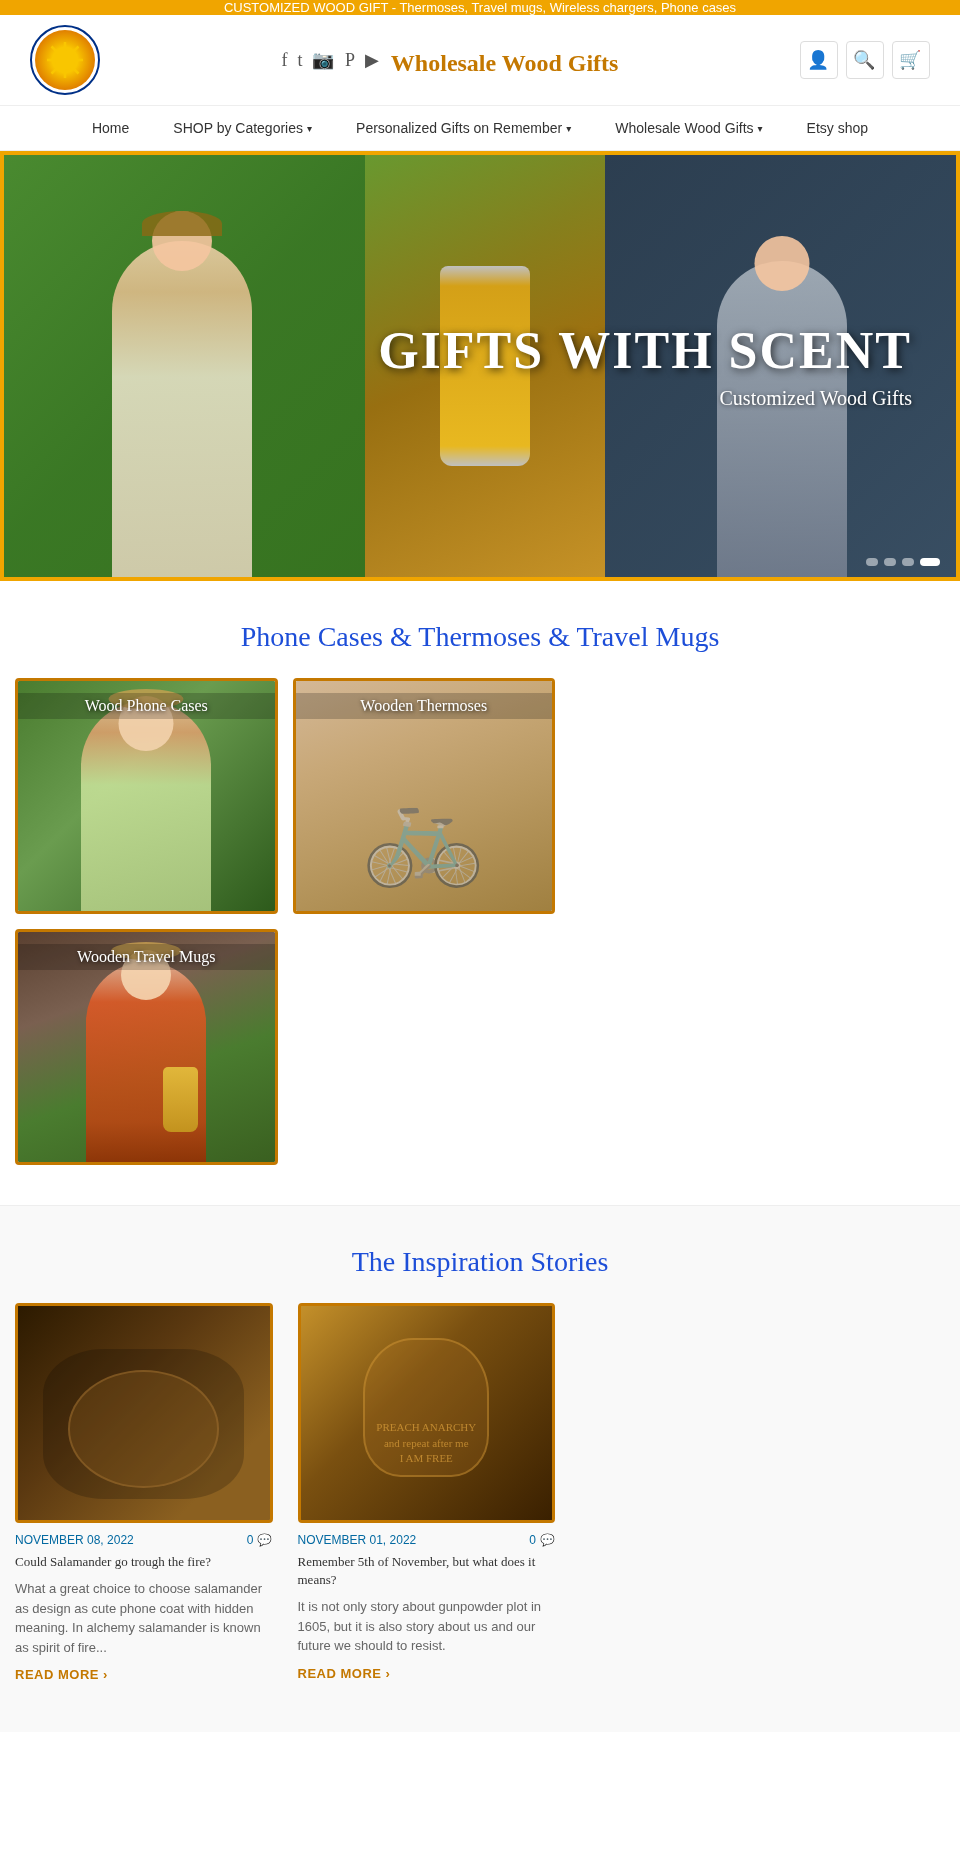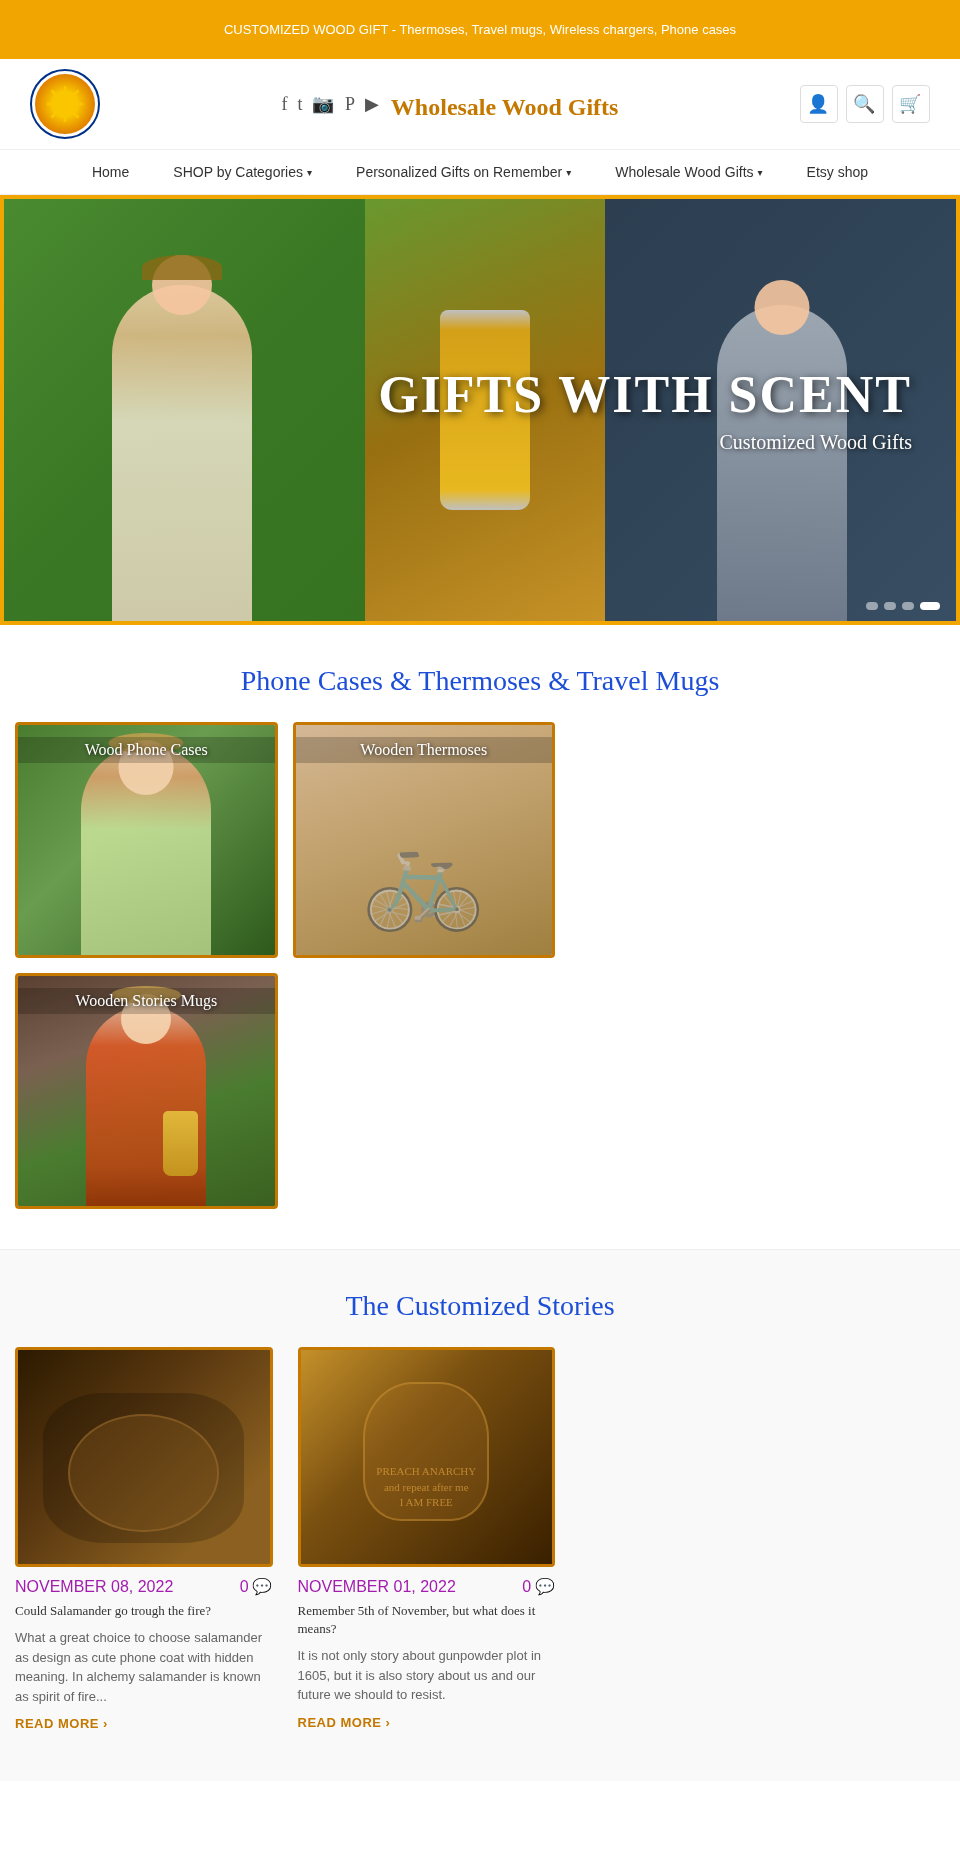--- a/index.html
+++ b/index.html
@@ -3,21 +3,21 @@
   <meta charset="utf-8">
   <style>
     * { margin: 0; padding: 0; box-sizing: border-box; }
     body { font-family: Georgia, 'Times New Roman', serif; background: #fff; color: #333; width: 960px; }
 
     
     .announcement-bar {
       background: #f0a500;
       color: #fff;
       text-align: center;
-      padding: 22px 0;
+      padding: 0 0;
       font-size: 13px;
       font-family: Arial, sans-serif;
     }
 
     
     .header {
       display: flex;
       align-items: center;
       justify-content: space-between;
       padding: 10px 30px;
@@ -283,22 +283,22 @@
       position: relative;
     }
     .blog-img-2 {
       background: linear-gradient(135deg, #c4902a 0%, #8b6020 30%, #5a3810 60%, #2c1a00 100%);
       position: relative;
     }
     .blog-meta {
       display: flex;
       justify-content: space-between;
       align-items: flex-end;
-      font-size: 16px;
-      color: #a21caf;
+      font-size: 12px;
+      color: #0369a1;
       font-family: Arial, sans-serif;
       margin-bottom: 6px;
     }
     .blog-comment {
       display: flex;
       align-items: center;
       gap: 4px;
     }
     .blog-title {
       font-size: 13px;
@@ -474,27 +474,27 @@
       <div class="product-card-img img-travel-mugs">
         <div style="width:100%;height:100%;position:relative;overflow:hidden;">
           <div style="position:absolute;bottom:0;left:50%;transform:translateX(-50%);width:120px;height:200px;background:linear-gradient(to bottom,#f5c0a0 0%,#e85820 20%,#c84010 80%,#a02800 100%);border-radius:60px 60px 0 0;opacity:0.8;"></div>
           <div style="position:absolute;top:18px;left:50%;transform:translateX(-50%);width:50px;height:50px;background:#f5d5b0;border-radius:50%;opacity:0.9;"></div>
 
           <div style="position:absolute;top:10px;left:50%;transform:translateX(-50%);width:70px;height:18px;background:#c8a050;border-radius:50%;opacity:0.8;"></div>
 
           <div style="position:absolute;bottom:30px;right:30%;width:35px;height:65px;background:linear-gradient(to bottom,#e8c840,#c8a020);border-radius:5px 5px 8px 8px;opacity:0.85;"></div>
         </div>
       </div>
-      <div class="product-card-label">Wooden Stories Mugs</div>
+      <div class="product-card-label">Wooden Travel Mugs</div>
     </div>
   </div>
 </div>
 
 <div class="blog-section">
-  <h2 class="section-title">The Customized Stories</h2>
+  <h2 class="section-title">The Inspiration Stories</h2>
 
   <div class="blog-grid">
 
     <div class="blog-card">
       <div class="blog-img blog-img-1">
         <div style="width:100%;height:100%;position:relative;overflow:hidden;">
           <div style="position:absolute;top:0;left:0;right:0;bottom:0;background:linear-gradient(135deg,#2c1a00 0%,#5a3810 40%,#8b6020 80%);opacity:1;"></div>
 
           <div style="position:absolute;top:30%;left:20%;width:60%;height:55%;border-radius:50%;background:rgba(180,120,40,0.3);border:2px solid rgba(200,140,60,0.5);"></div>
           <div style="position:absolute;top:20%;left:10%;width:80%;height:70%;border-radius:30%;background:rgba(0,0,0,0.2);"></div>

